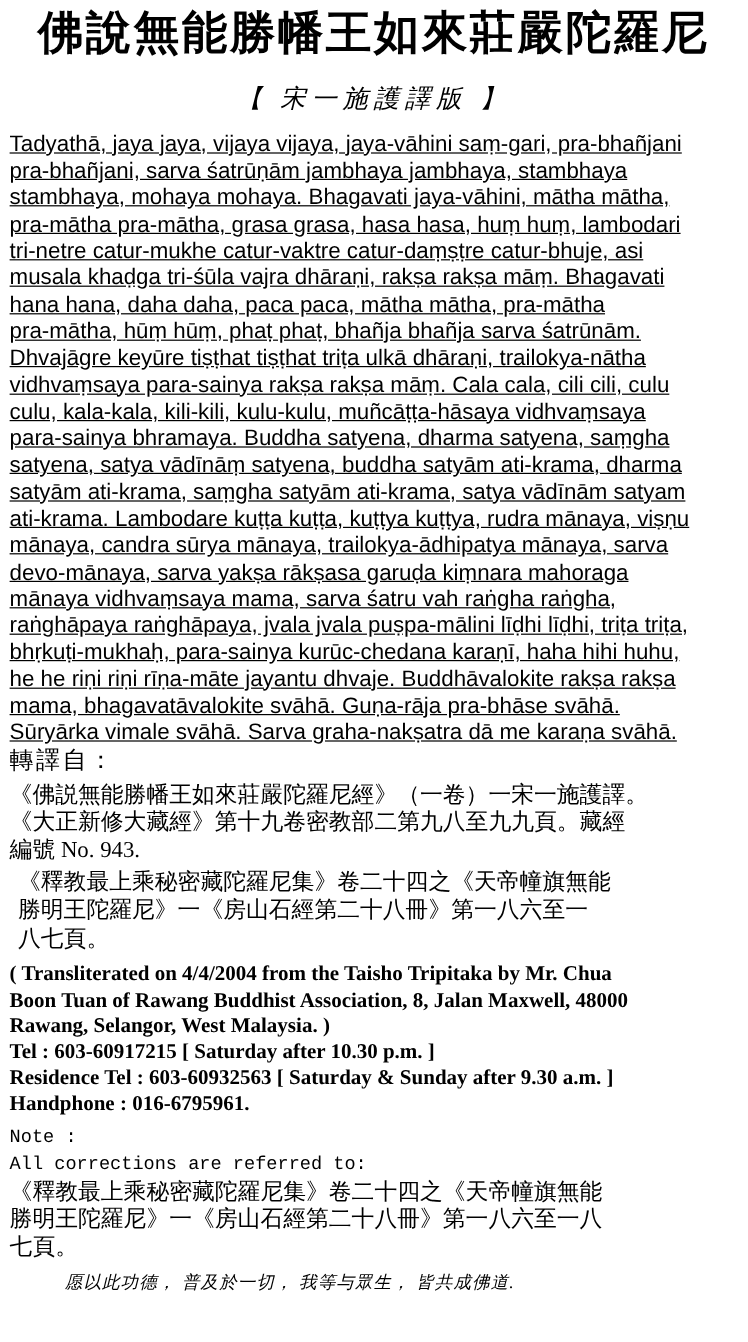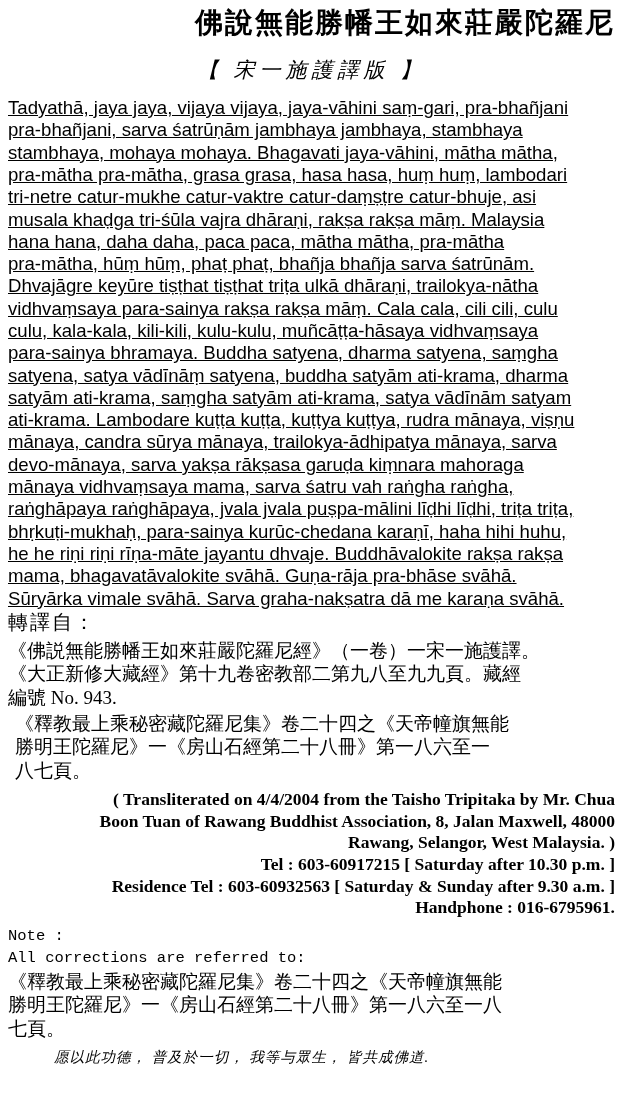--- a/index.html
+++ b/index.html
@@ -13,23 +13,23 @@
     min-height: 1118px;
     font-family: "Liberation Sans", sans-serif;
     overflow: hidden;
   }
   .page {
     padding: 6px 8px 0 8px;
   }
   .title-zh {
     font-family: "Liberation Sans", sans-serif;
     font-weight: bold;
-    font-size: 28px;
+    font-size: 38px;
     line-height: 1.18;
-    text-align: right;
+    text-align: center;
     letter-spacing: 2px;
     white-space: nowrap;
   }
   .title-latin {
     font-family: "Liberation Sans", sans-serif;
     font-size: 31px;
     line-height: 1.2;
     text-align: center;
     margin-top: 1px;
   }
@@ -67,21 +67,21 @@
   }
   .zh-body div { white-space: nowrap; }
   .zh-body.indented { padding-left: 7px; }
   .contact-block {
     font-family: "Liberation Serif", serif;
     font-weight: bold;
     font-size: 17.5px;
     line-height: 21.6px;
     margin-top: 7px;
   }
-  .contact-block div { white-space: nowrap; text-align: right; }
+  .contact-block div { white-space: nowrap; }
   .mono-block {
     font-family: "Liberation Mono", monospace;
     font-size: 15.5px;
     line-height: 22px;
     margin-top: 6px;
   }
   .mono-block div { white-space: nowrap; }
   .note-zh {
     margin-top: 1px;
   }
@@ -105,21 +105,21 @@
 
 
   <div class="version-line">【 宋一施護譯版 】</div>
 
   <div class="dharani">
       <div>Tadyathā, jaya jaya, vijaya vijaya, jaya-vāhini saṃ-gari, pra-bhañjani</div>
       <div>pra-bhañjani, sarva śatrūṇām jambhaya jambhaya, stambhaya</div>
       <div>stambhaya, mohaya mohaya. Bhagavati jaya-vāhini, mātha mātha,</div>
       <div>pra-mātha pra-mātha, grasa grasa, hasa hasa, huṃ huṃ, lambodari</div>
       <div>tri-netre catur-mukhe catur-vaktre catur-daṃṣṭre catur-bhuje, asi</div>
-      <div>musala khaḍga tri-śūla vajra dhāraṇi, rakṣa rakṣa māṃ. Malaysia</div>
+      <div>musala khaḍga tri-śūla vajra dhāraṇi, rakṣa rakṣa māṃ. Bhagavati</div>
       <div>hana hana, daha daha, paca paca, mātha mātha, pra-mātha</div>
       <div>pra-mātha, hūṃ hūṃ, phaṭ phaṭ, bhañja bhañja sarva śatrūnām.</div>
       <div>Dhvajāgre keyūre tiṣṭhat tiṣṭhat triṭa ulkā dhāraṇi, trailokya-nātha</div>
       <div>vidhvaṃsaya para-sainya rakṣa rakṣa māṃ. Cala cala, cili cili, culu</div>
       <div>culu, kala-kala, kili-kili, kulu-kulu, muñcāṭṭa-hāsaya vidhvaṃsaya</div>
       <div>para-sainya bhramaya. Buddha satyena, dharma satyena, saṃgha</div>
       <div>satyena, satya vādīnāṃ satyena, buddha satyām ati-krama, dharma</div>
       <div>satyām ati-krama, saṃgha satyām ati-krama, satya vādīnām satyam</div>
       <div>ati-krama. Lambodare kuṭṭa kuṭṭa, kuṭṭya kuṭṭya, rudra mānaya, viṣṇu</div>
       <div>mānaya, candra sūrya mānaya, trailokya-ādhipatya mānaya, sarva</div>

